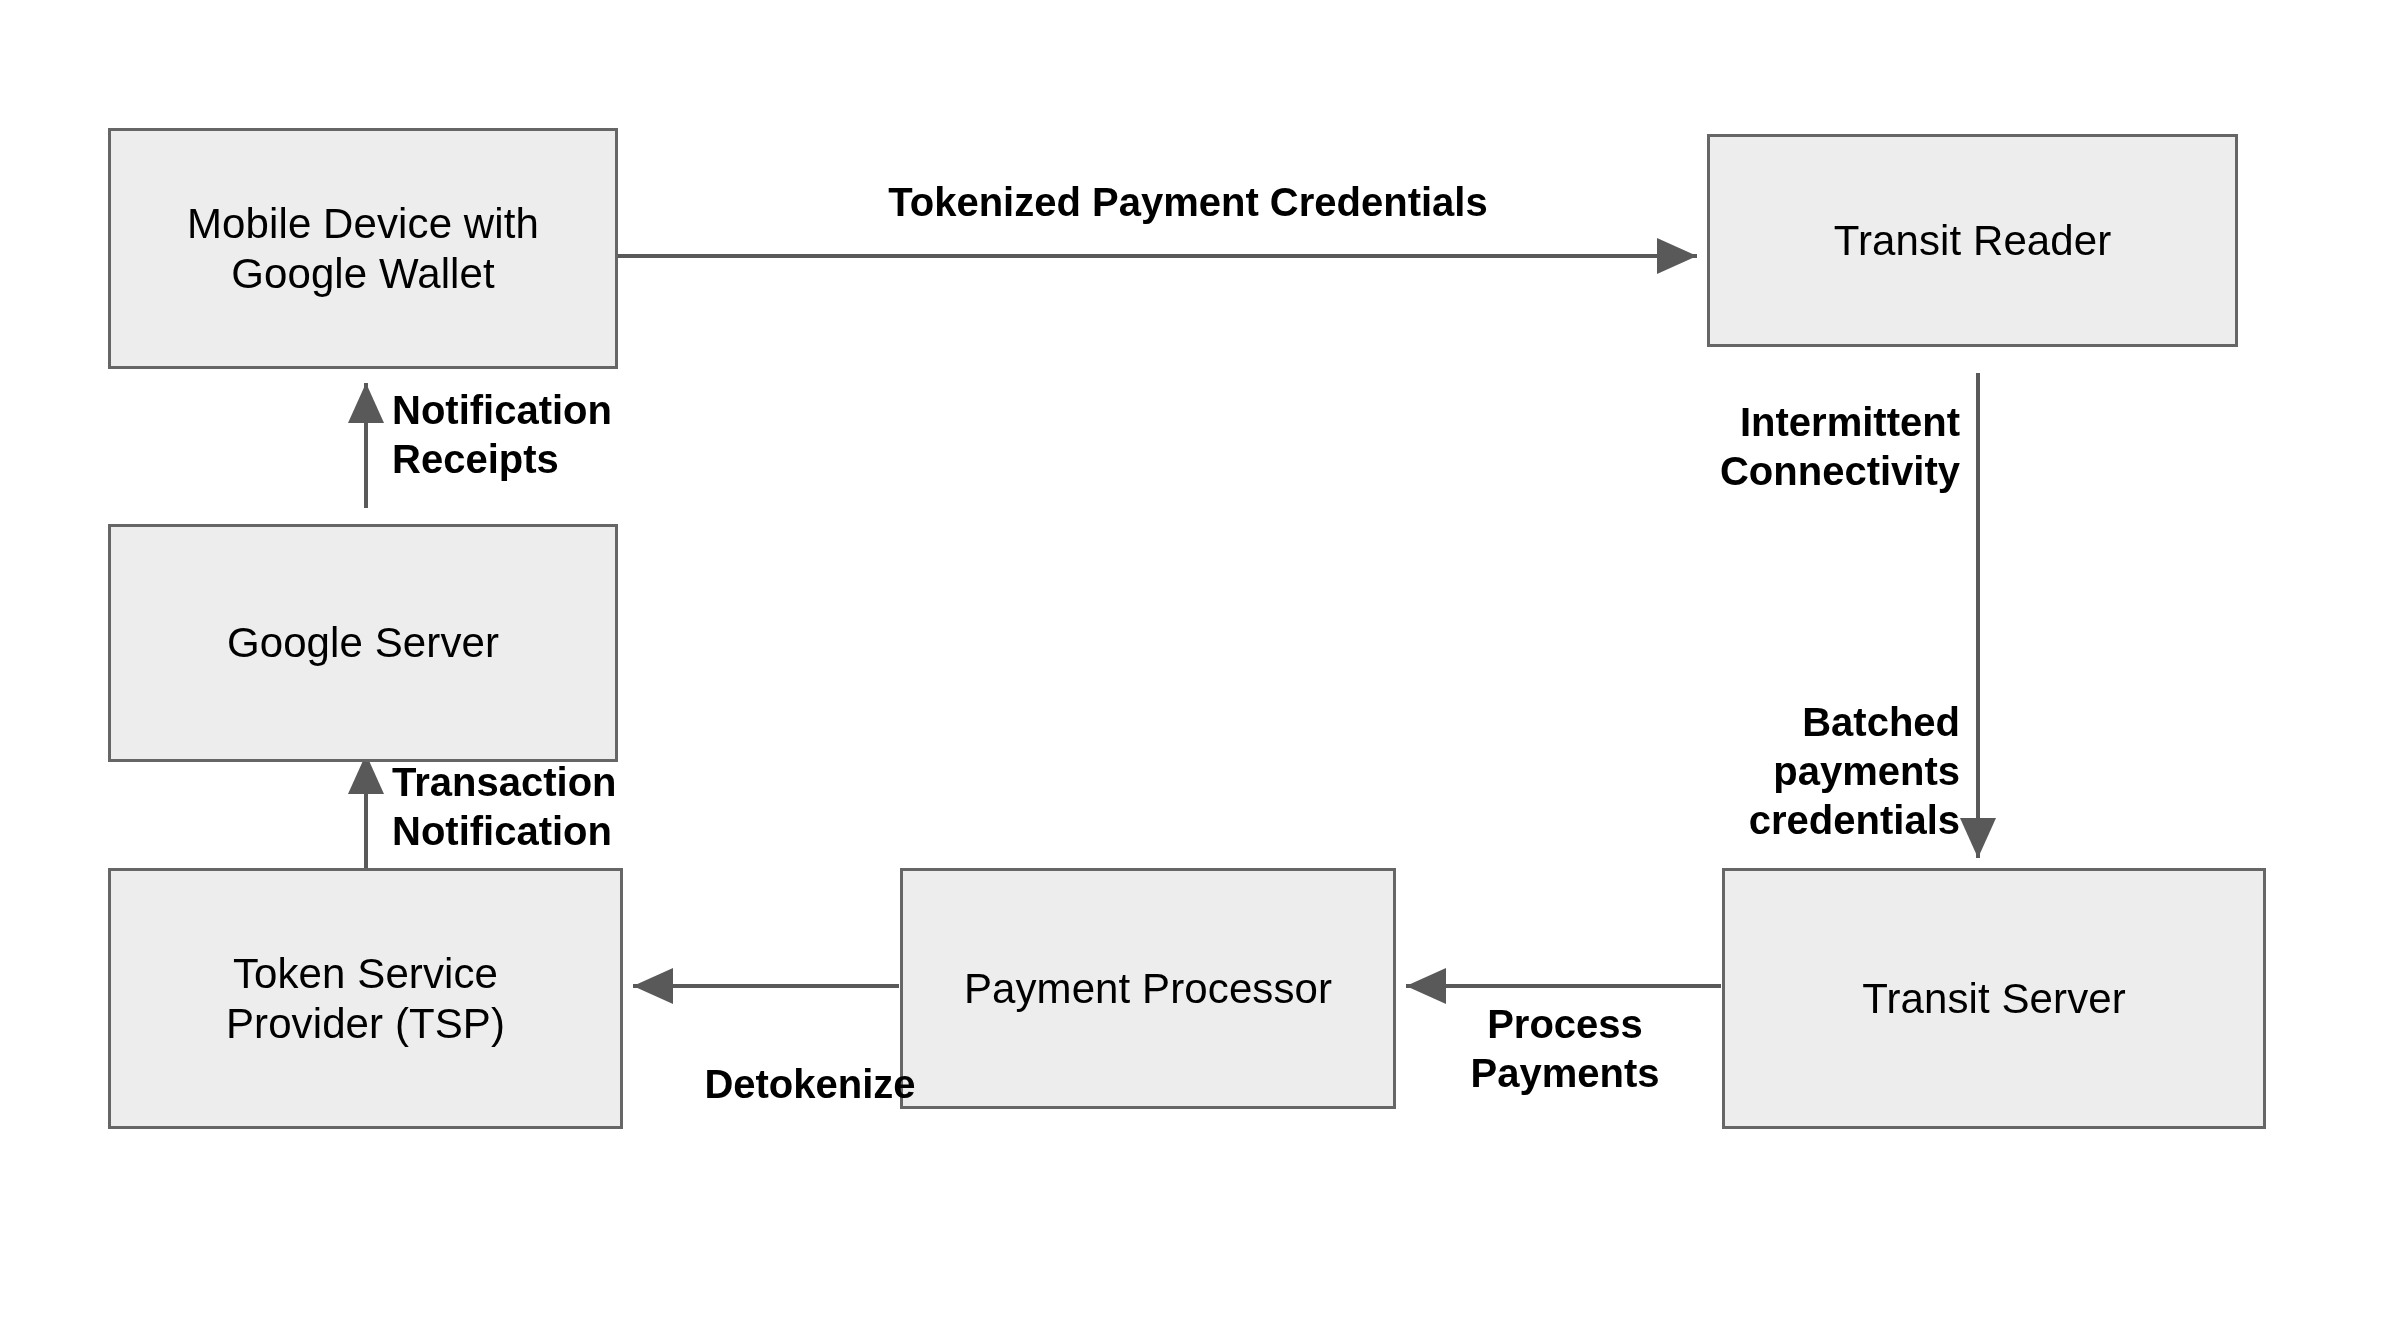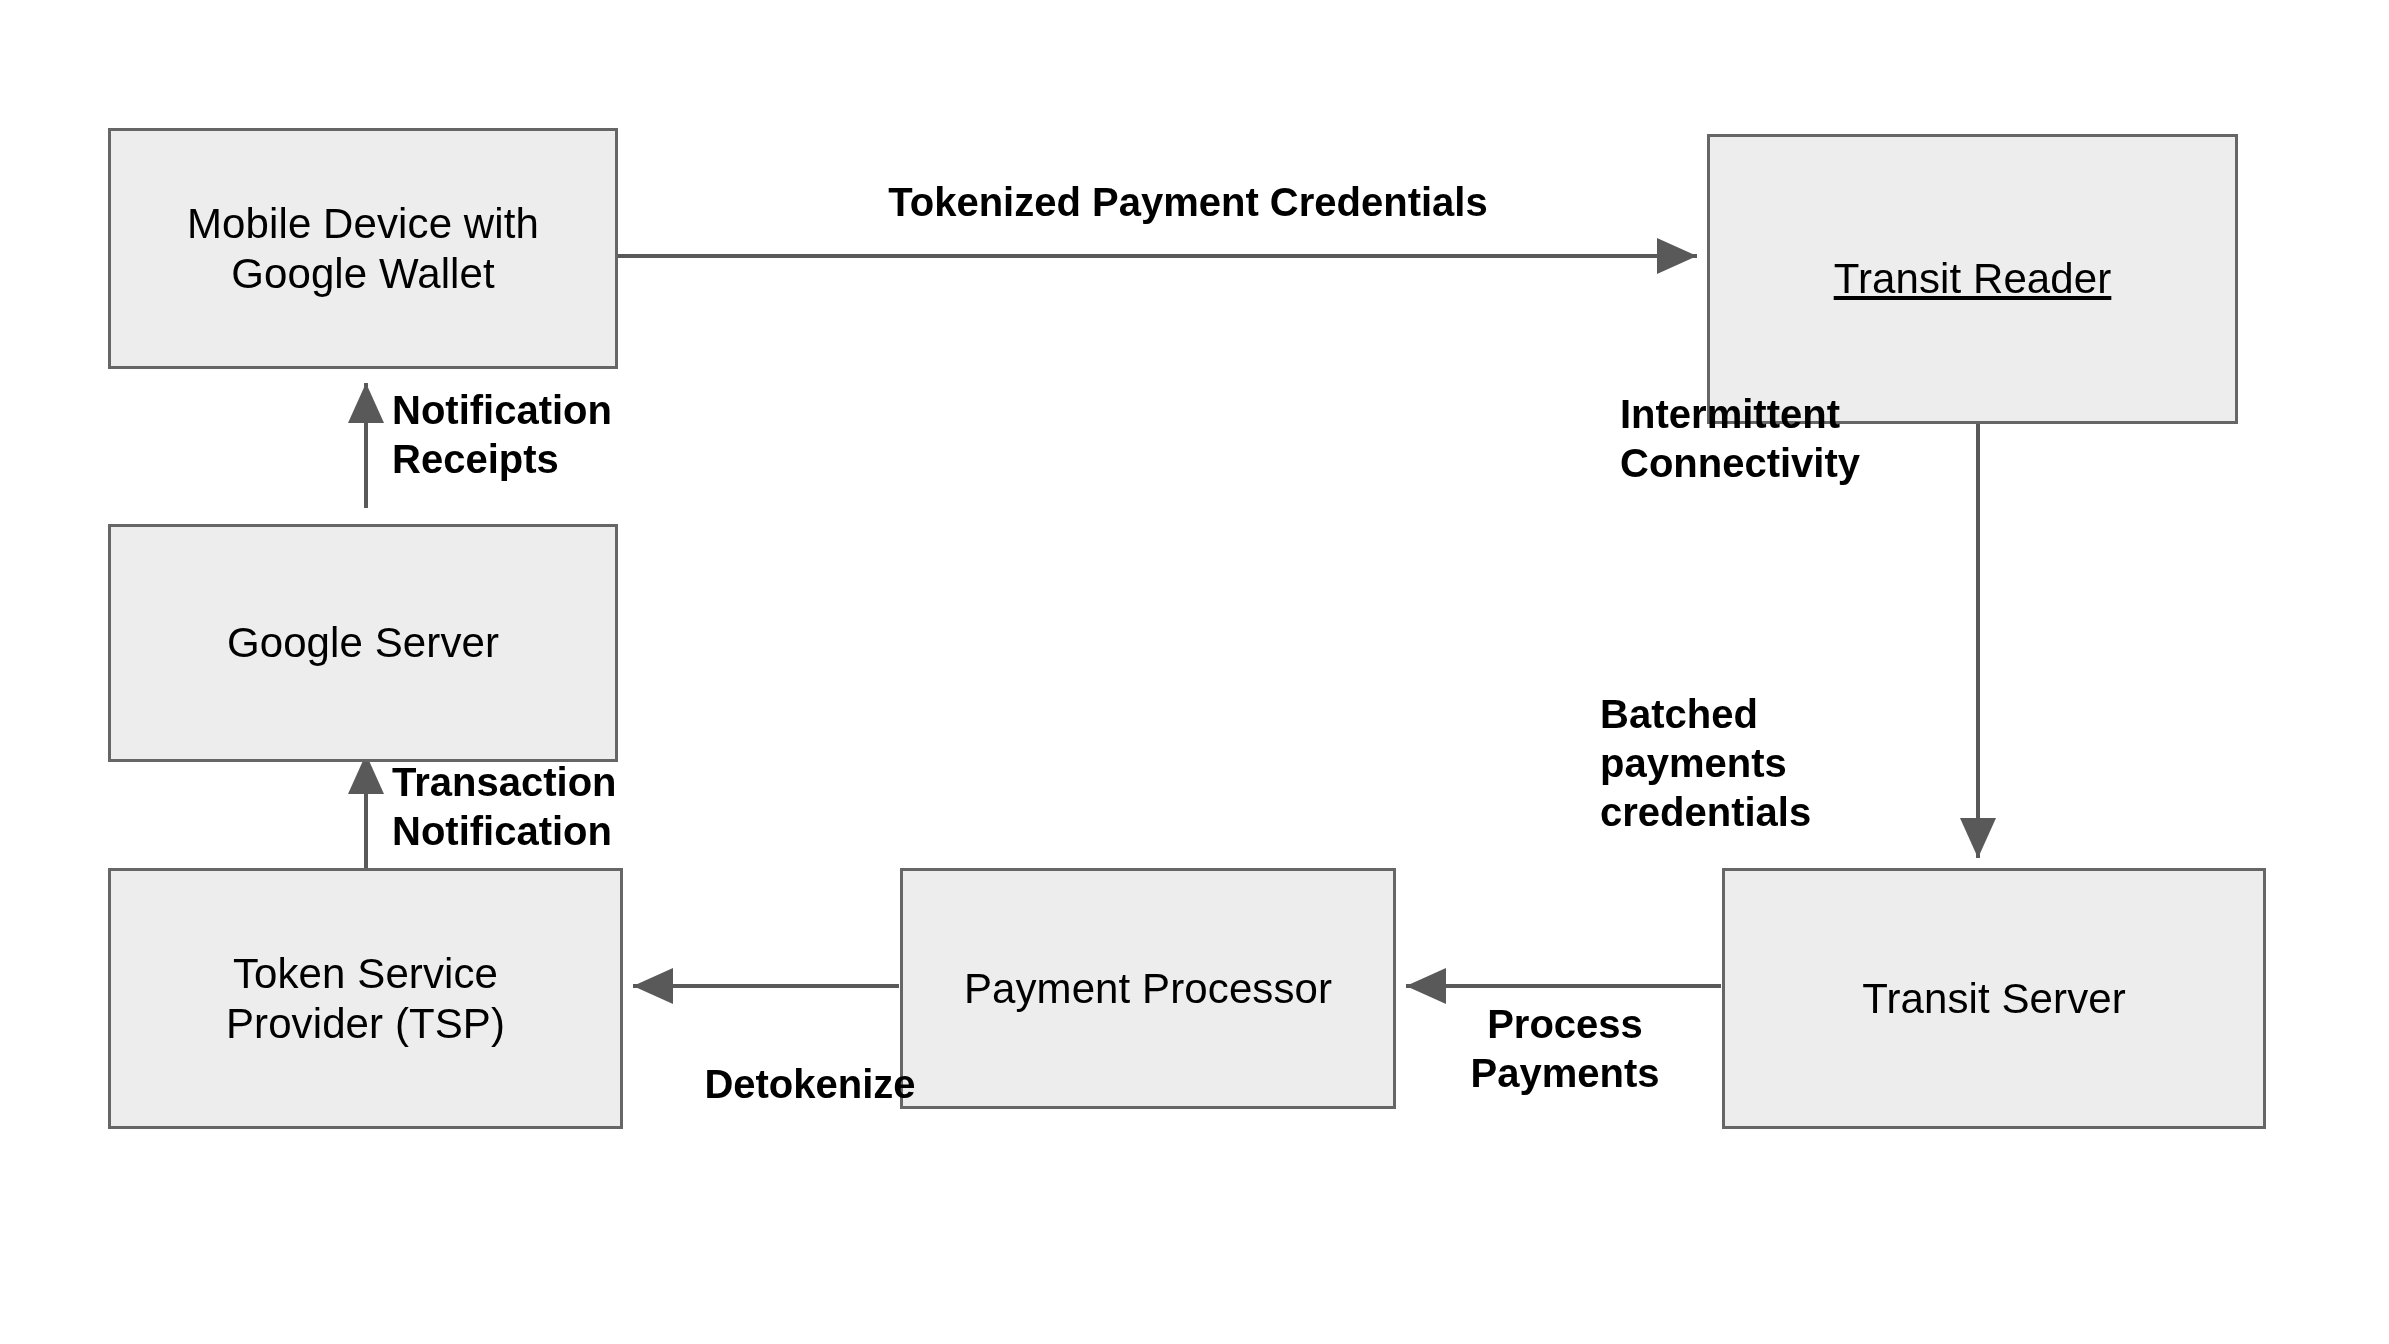--- a/index.html
+++ b/index.html
@@ -49,28 +49,28 @@
     position: absolute;
     font-family: "Liberation Sans", sans-serif;
     font-weight: 700;
     font-size: 40px;
     line-height: 1.22;
     color: #000000;
     white-space: pre-line;
   }
   .edge-label.lbl-center { text-align: center; }
   .edge-label.lbl-left   { text-align: left; }
-  .edge-label.lbl-right  { text-align: left; }
+  .edge-label.lbl-right  { text-align: right; margin-top: 8px; }
 
   
   #node-mobile-device   { left: 108px; top: 128px;  width: 510px; height: 241px; }
   #node-google-server   { left: 108px; top: 524px;  width: 510px; height: 238px; }
   #node-tsp             { left: 108px; top: 868px;  width: 515px; height: 261px; }
   #node-payment-proc    { left: 900px; top: 868px;  width: 496px; height: 241px; }
-  #node-transit-reader  { left: 1707px; top: 134px; width: 531px; height: 290px; text-decoration: underline; }
+  #node-transit-reader  { left: 1707px; top: 134px; width: 531px; height: 213px; }
   #node-transit-server  { left: 1722px; top: 868px; width: 544px; height: 261px; text-align: right; }
 
   
   #label-tokenized-credentials { left: 838px;  top: 178px; width: 700px; }
   #label-notification-receipts { left: 392px;  top: 386px; width: 360px; }
   #label-transaction-notification { left: 392px; top: 758px; width: 380px; }
   #label-detokenize            { left: 660px;  top: 1012px; width: 300px; margin-top: 48px; }
   #label-process-payments      { left: 1440px; top: 1000px; width: 250px; }
   #label-intermittent          { left: 1620px; top: 390px;  width: 340px; }
   #label-batched               { left: 1600px; top: 690px;  width: 360px; }

